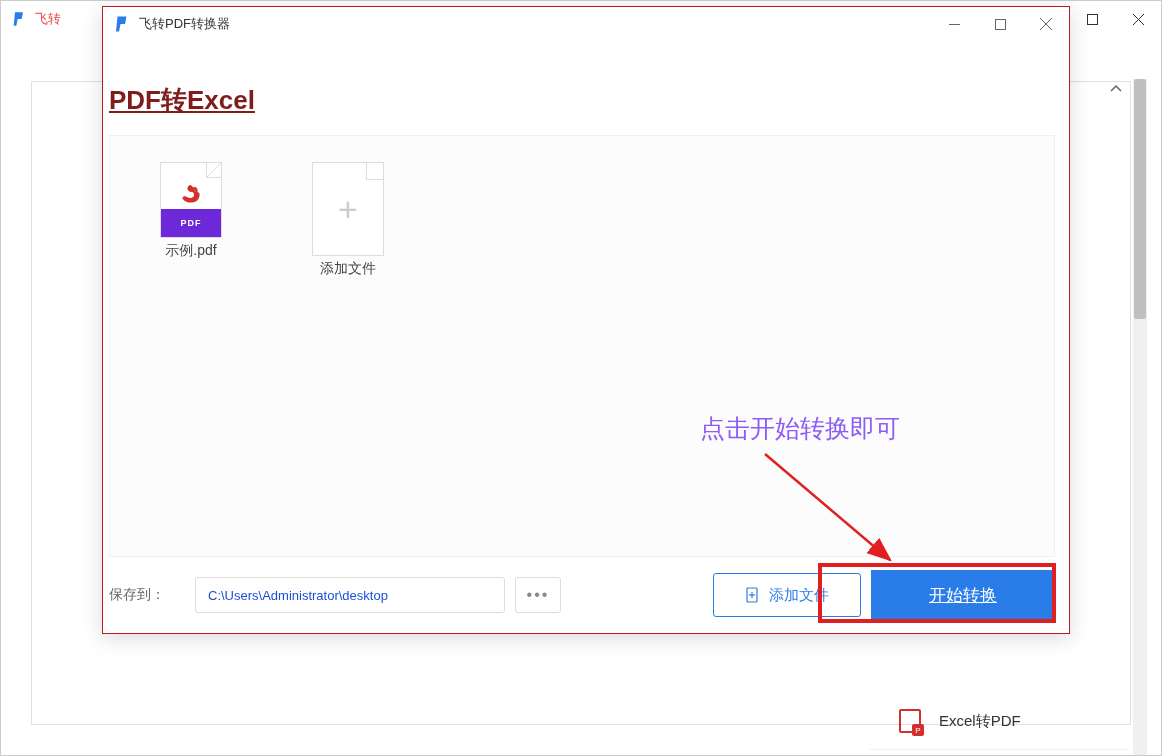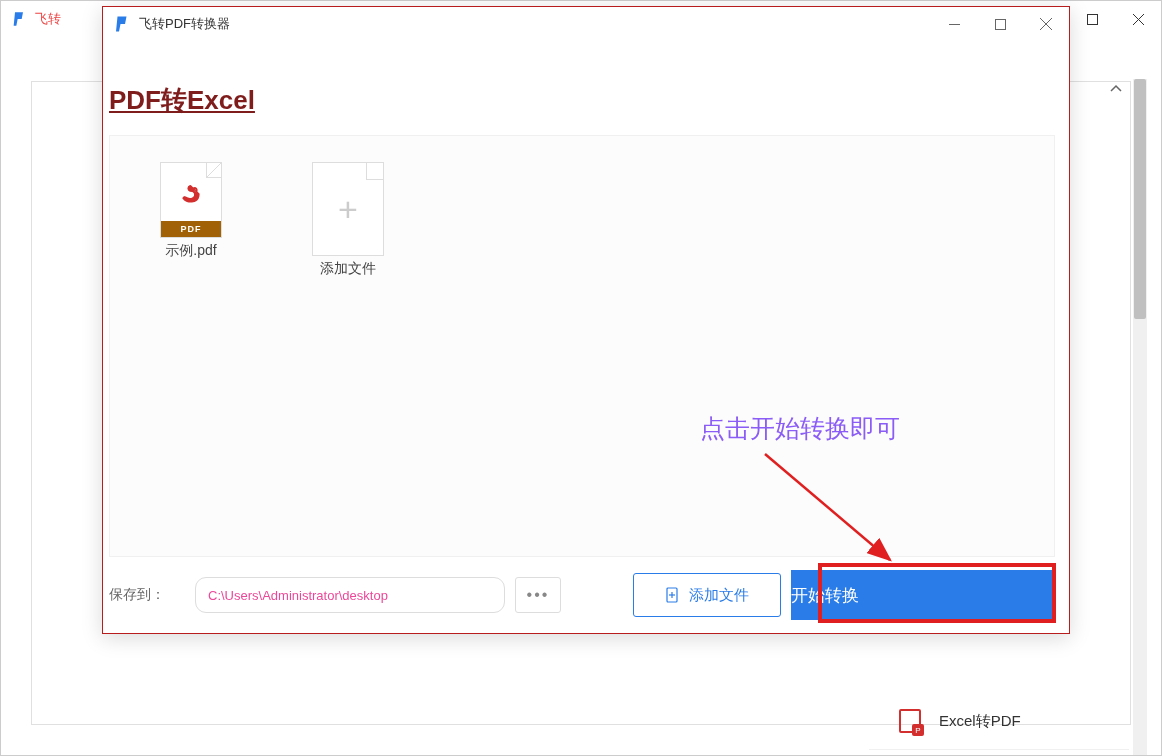--- a/index.html
+++ b/index.html
@@ -226,22 +226,22 @@
     .pdf-symbol {
       color: #d32f2f;
       font-size: 20px;
       margin-top: -8px;
     }
     .pdf-badge {
       position: absolute;
       bottom: 0;
       left: 0;
       right: 0;
-      height: 16px;
-      background: #a16207;
+      height: 28px;
+      background: #6d28d9;
       color: #fff;
       font-size: 9px;
       font-weight: bold;
       display: flex;
       align-items: center;
       justify-content: center;
       letter-spacing: 1px;
     }
     .file-label {
       margin-top: 4px;
@@ -292,24 +292,24 @@
     }
     .save-label {
       font-size: 14px;
       color: #666;
       margin-right: 20px;
     }
     .path-input {
       width: 310px;
       height: 36px;
       border: 1px solid #ddd;
-      border-radius: 11px;
+      border-radius: 3px;
       padding: 0 12px;
       font-size: 13px;
-      color: #ec4899;
+      color: #1d4ed8;
       background: #fff;
     }
     .path-more {
       width: 46px;
       height: 36px;
       border: 1px solid #ddd;
       border-radius: 3px;
       display: flex;
       align-items: center;
       justify-content: center;
@@ -330,29 +330,31 @@
       color: #2a7ce8;
       background: #fff;
       display: flex;
       align-items: center;
       justify-content: center;
       gap: 8px;
       font-size: 15px;
       cursor: pointer;
     }
     .start-btn {
-      width: 264px;
+      width: 184px;
       height: 50px;
       background: #2a7ce8;
       color: #fff;
       font-size: 17px;
       border: none;
       cursor: pointer;
       display: flex;
       align-items: center;
+      justify-content: center;
+      text-decoration: underline;
     }
     .start-highlight {
       position: absolute;
       right: 13px;
       bottom: 10px;
       width: 238px;
       height: 60px;
       border: 4px solid #e02020;
       pointer-events: none;
     }

